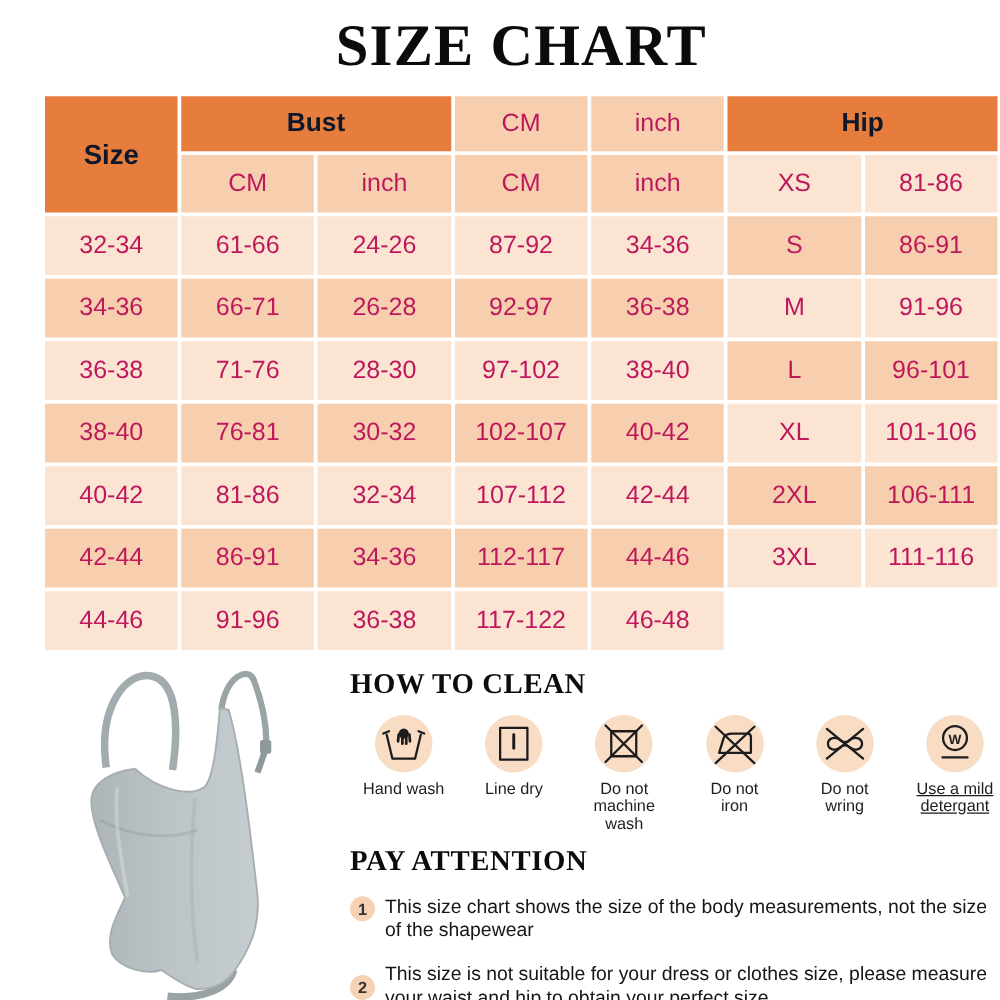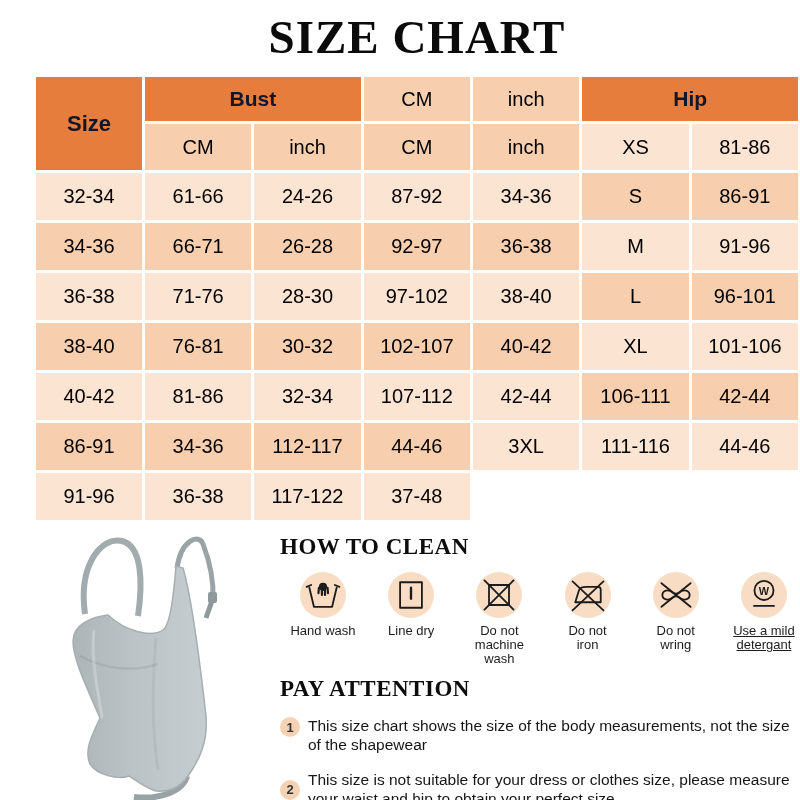--- a/index.html
+++ b/index.html
@@ -14,21 +14,21 @@
     font-weight:700; font-size:47px; letter-spacing:1px; color:#0b0b0b;
   }
   
   .size-table {
     position:absolute; top:77px; left:19px; width:762px;
     display:grid; grid-template-columns:106px repeat(6,1fr);
     grid-template-rows:44px 46px repeat(7,47px);
     gap:3px; background:#fff;
   }
   .cell { display:flex; align-items:center; justify-content:center;
-          font-size:20px; color:#000000; }
+          font-size:20px; color:#be185d; }
   .c-orange { background:var(--accent-orange,#e67d3c); color:#0f172a; font-weight:bold; font-size:21px; }
   .c-med    { background:var(--row-medium,#f7cfae); }
   .c-light  { background:var(--row-light,#fce4d3); }
   .size-head { grid-column:1; grid-row:1 / 3; font-size:22px; }
   .g-bust  { grid-column:2 / 4; grid-row:1; }
   .g-waist { grid-column:4 / 6; grid-row:1; }
   .g-hip   { grid-column:6 / 8; grid-row:1;text-align:right; }
   
   .info {
     position:absolute; left:263px; top:534px; width:527px;
@@ -121,34 +121,35 @@
     <div class="cell c-med">40-42</div>
 
     <div class="cell c-light">XL</div>
     <div class="cell c-light">101-106</div>
     <div class="cell c-light">40-42</div>
     <div class="cell c-light">81-86</div>
     <div class="cell c-light">32-34</div>
     <div class="cell c-light">107-112</div>
     <div class="cell c-light">42-44</div>
 
+    <div class="cell c-med">2XL</div>
     <div class="cell c-med">106-111</div>
     <div class="cell c-med">42-44</div>
     <div class="cell c-med">86-91</div>
     <div class="cell c-med">34-36</div>
     <div class="cell c-med">112-117</div>
     <div class="cell c-med">44-46</div>
 
     <div class="cell c-light">3XL</div>
     <div class="cell c-light">111-116</div>
     <div class="cell c-light">44-46</div>
     <div class="cell c-light">91-96</div>
     <div class="cell c-light">36-38</div>
     <div class="cell c-light">117-122</div>
-    <div class="cell c-light">37-48</div>
+    <div class="cell c-light">46-48</div>
   </div>
 
   <svg class="bodysuit" width="228" height="270" viewBox="0 0 228 270" aria-hidden="true">
     <defs>
       <linearGradient id="suitGrad" x1="0" y1="0" x2="1" y2="0">
         <stop offset="0" stop-color="#adb5b8"></stop>
         <stop offset="0.45" stop-color="#bcc3c6"></stop>
         <stop offset="1" stop-color="#c6cdd0"></stop>
       </linearGradient>
     </defs>

